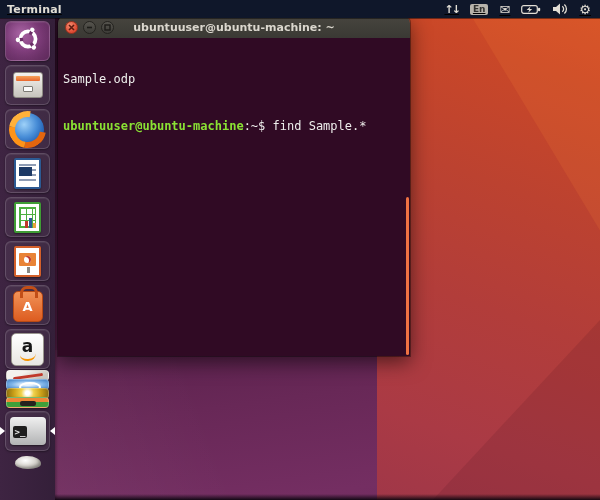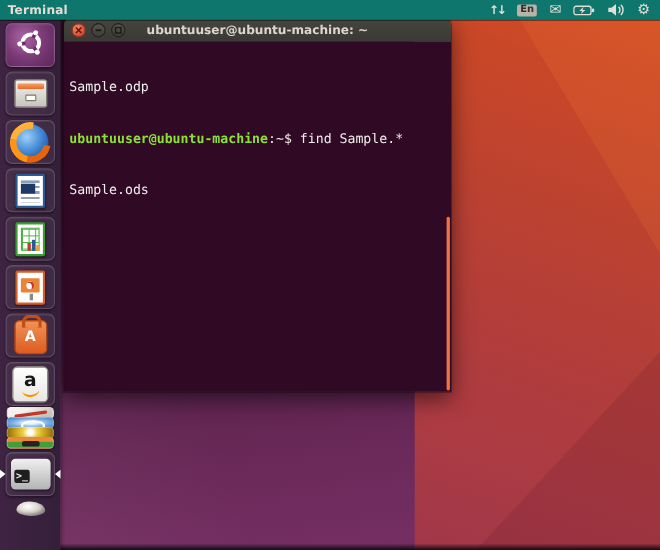--- a/index.html
+++ b/index.html
@@ -14,22 +14,22 @@
   .wall-red{position:absolute;left:377px;top:0;width:223px;height:500px;
     background:linear-gradient(200deg,#d54e26 0%,#c94728 16%,#bc4230 38%,#b23d3a 60%,#aa3a45 84%,#a03748 100%);}
   .wall-facet-r1{position:absolute;left:377px;top:0;width:223px;height:320px;
     background:rgba(255,140,60,0.14);clip-path:polygon(38% 0,100% 0,100% 72%);}
   .wall-facet-r2{position:absolute;left:377px;top:200px;width:223px;height:300px;
     background:rgba(40,0,20,0.10);clip-path:polygon(100% 40%,100% 100%,25% 100%);}
   .bottom-vignette{position:absolute;left:0;right:0;bottom:0;height:6px;
     background:linear-gradient(to top,rgba(8,4,12,0.9),rgba(8,4,12,0));}
 
   
-  .panel{position:absolute;top:0;left:0;right:0;height:18px;background:#0f766e;
-    display:flex;align-items:center;z-index:60;box-shadow:0 1px 0 rgba(0,0,0,0.45);}
+  .panel{position:absolute;top:0;left:0;right:0;height:18px;background:#0f172a;
+    display:flex;align-items:center;z-index:60;box-shadow:0 1px 0 rgba(0,0,0,0.45);text-decoration:underline;}
   .panel-title{color:#e2ded5;font-size:11px;font-weight:bold;padding-left:7px;letter-spacing:0.2px;}
   .tray{margin-left:auto;display:flex;align-items:center;gap:11px;padding-right:9px;color:#e2ded5;}
   .tray-item{display:flex;align-items:center;line-height:1;cursor:default;}
   .glyph-arrows{font-size:11px;font-weight:bold;letter-spacing:-2px;}
   .kbd-box{background:#b7b3ab;color:#33322f;font-size:9px;font-weight:bold;
     padding:1px 3px;border-radius:2px;}
   .glyph-mail{font-size:13px;}
   .glyph-gear{font-size:13px;}
 
   
@@ -263,16 +263,15 @@
         <svg width="7" height="7" viewBox="0 0 7 7">
           <rect x="1" y="1" width="5" height="5" fill="none" stroke="#1d1c19" stroke-width="1.4"></rect>
         </svg>
       </span>
     </div>
     <span class="win-title">ubuntuuser@ubuntu-machine: ~</span>
   </div>
   <div class="term-body">
     <div><span>Sample.odp</span></div>
     <div><span class="prompt">ubuntuuser@ubuntu-machine</span><span>:~$</span><span> find Sample.*</span></div>
-    <div><span>Sample.ods</span></div>
   </div>
   <div class="scrollbar"></div>
 </div>
 
 </body></html>

